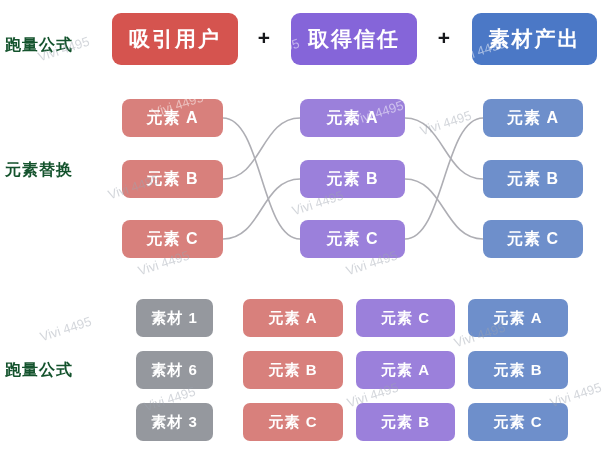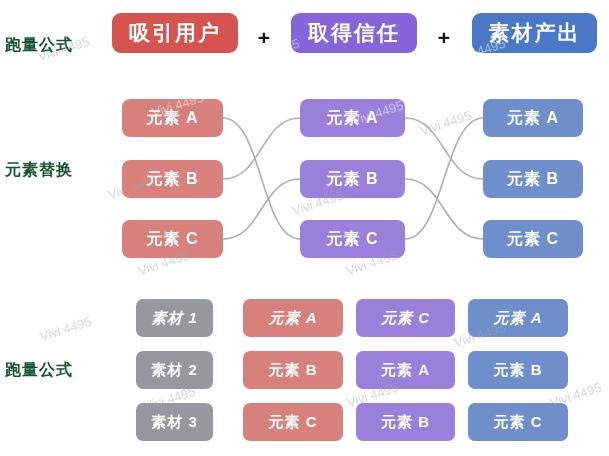--- a/index.html
+++ b/index.html
@@ -9,21 +9,21 @@
   }
   .connectors{position:absolute;left:0;top:0;width:609px;height:456px;pointer-events:none;}
   .section-label{
     position:absolute;left:5px;font-size:16px;font-weight:700;color:#14532d;
     letter-spacing:1px;white-space:nowrap;
   }
   .box{
     position:absolute;display:flex;align-items:center;justify-content:center;
     color:#ffffff;font-weight:700;white-space:nowrap;box-sizing:border-box;
   }
-  .box-top{width:126px;height:40px;top:13px;border-radius:9px;font-size:21px;letter-spacing:2px;}
+  .box-top{width:126px;height:52px;top:13px;border-radius:9px;font-size:21px;letter-spacing:2px;}
   .box-mid{width:101px;height:38px;border-radius:8px;font-size:16px;letter-spacing:1px;}
   .box-small{height:38px;border-radius:7px;font-size:15px;letter-spacing:1px;}
   .c-red-strong{background:#d5544f;}
   .c-purple-strong{background:#8565d9;}
   .c-blue-strong{background:#4b78c6;}
   .c-red{background:#d8807c;}
   .c-purple{background:#9b80db;}
   .c-blue{background:#6e8fcb;}
   .c-gray{background:#95989e;}
   .plus{
@@ -33,21 +33,21 @@
   
   .mcol-red{left:122px;}
   .mcol-purple{left:300px;width:105px;}
   .mcol-blue{left:483px;width:100px;}
   .mrow-a{top:99px;} .mrow-b{top:160px;} .mrow-c{top:220px;}
   
   .bcol-gray{left:136px;width:77px;}
   .bcol-red{left:243px;width:100px;}
   .bcol-purple{left:356px;width:99px;}
   .bcol-blue{left:468px;width:100px;}
-  .brow-1{top:299px;font-style:italic;} .brow-2{top:351px;} .brow-3{top:403px;}
+  .brow-1{top:299px;} .brow-2{top:351px;} .brow-3{top:403px;}
   .watermark{
     position:absolute;font-size:13px;font-weight:400;white-space:nowrap;
     transform:rotate(-18deg);transform-origin:left top;pointer-events:none;z-index:5;
   }
   .wm-gray{color:rgba(158,163,175,0.45);}
   .wm-light{color:rgba(255,255,255,0.5);}
 </style>
 </head>
 <body>
 
@@ -86,21 +86,21 @@
   <div class="box box-mid c-blue mcol-blue mrow-b">元素 B</div>
   <div class="box box-mid c-blue mcol-blue mrow-c">元素 C</div>
 
   <div class="section-label" style="top:360px;">跑量公式</div>
 
   <div class="box box-small c-gray bcol-gray brow-1">素材 1</div>
   <div class="box box-small c-red bcol-red brow-1">元素 A</div>
   <div class="box box-small c-purple bcol-purple brow-1">元素 C</div>
   <div class="box box-small c-blue bcol-blue brow-1">元素 A</div>
 
-  <div class="box box-small c-gray bcol-gray brow-2">素材 2</div>
+  <div class="box box-small c-gray bcol-gray brow-2">素材 6</div>
   <div class="box box-small c-red bcol-red brow-2">元素 B</div>
   <div class="box box-small c-purple bcol-purple brow-2">元素 A</div>
   <div class="box box-small c-blue bcol-blue brow-2">元素 B</div>
 
   <div class="box box-small c-gray bcol-gray brow-3">素材 3</div>
   <div class="box box-small c-red bcol-red brow-3">元素 C</div>
   <div class="box box-small c-purple bcol-purple brow-3">元素 B</div>
   <div class="box box-small c-blue bcol-blue brow-3">元素 C</div>
 
   <span class="watermark wm-gray" style="left:36px;top:50px;">Vivi 4495</span>

